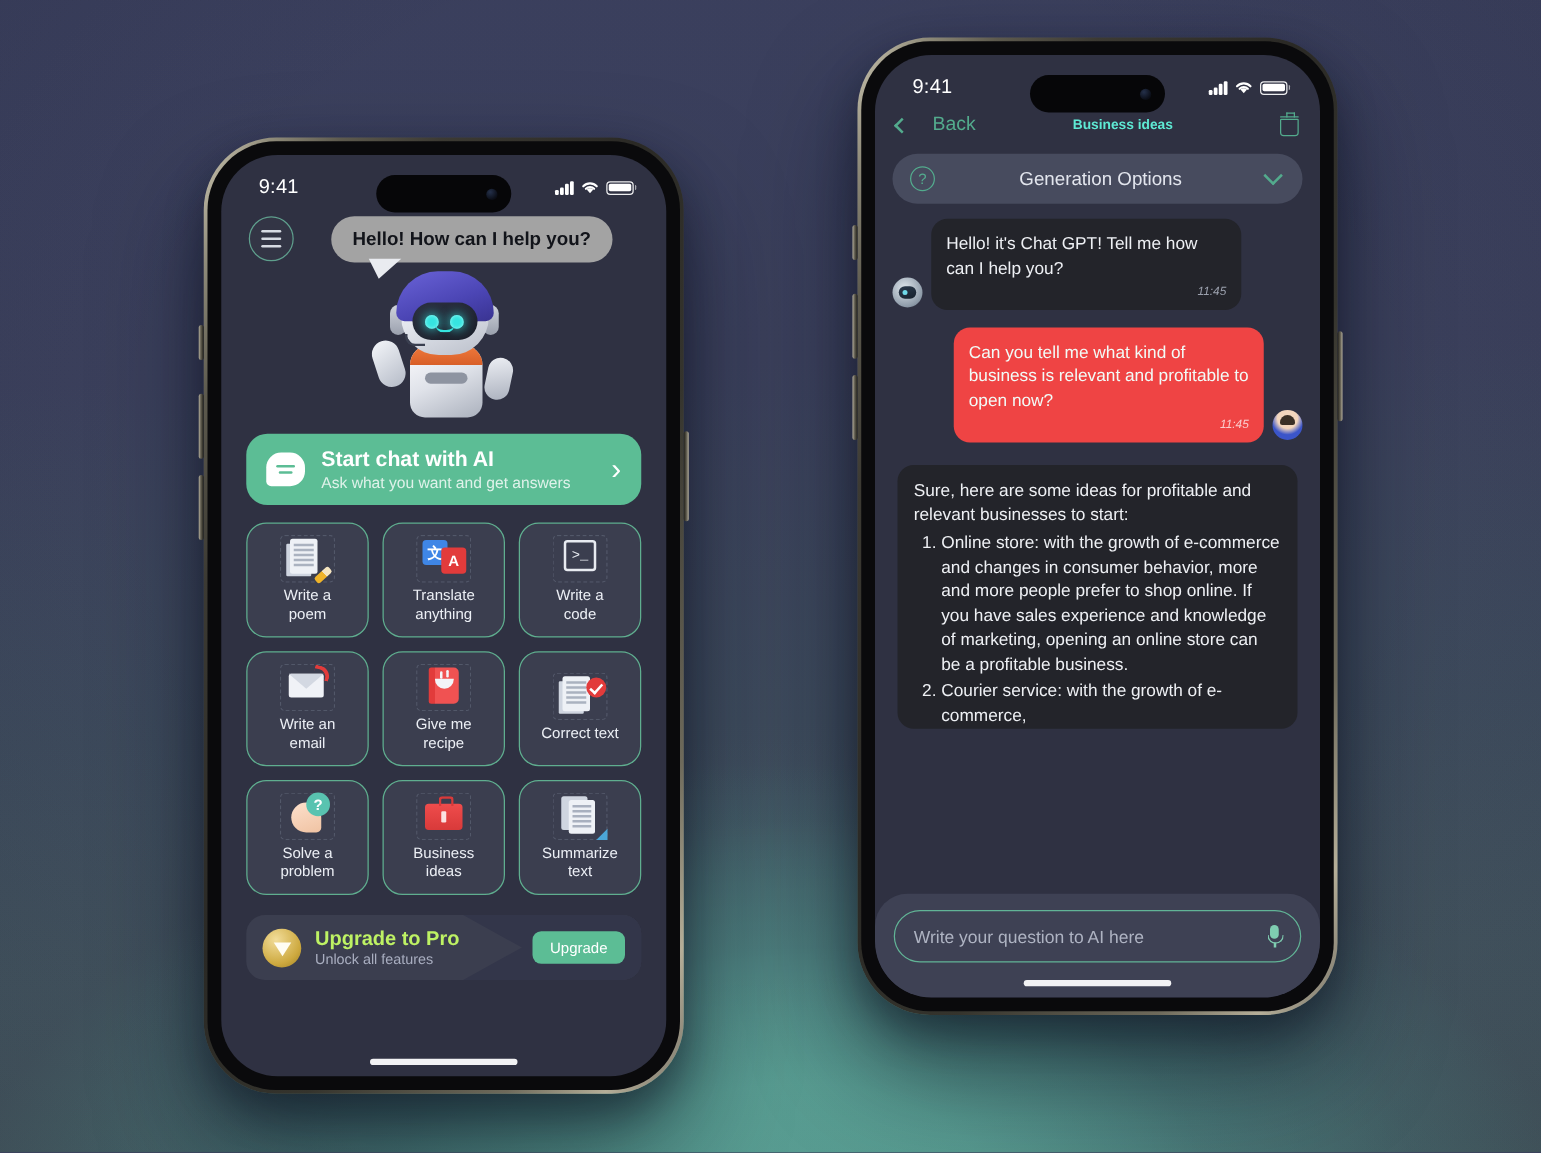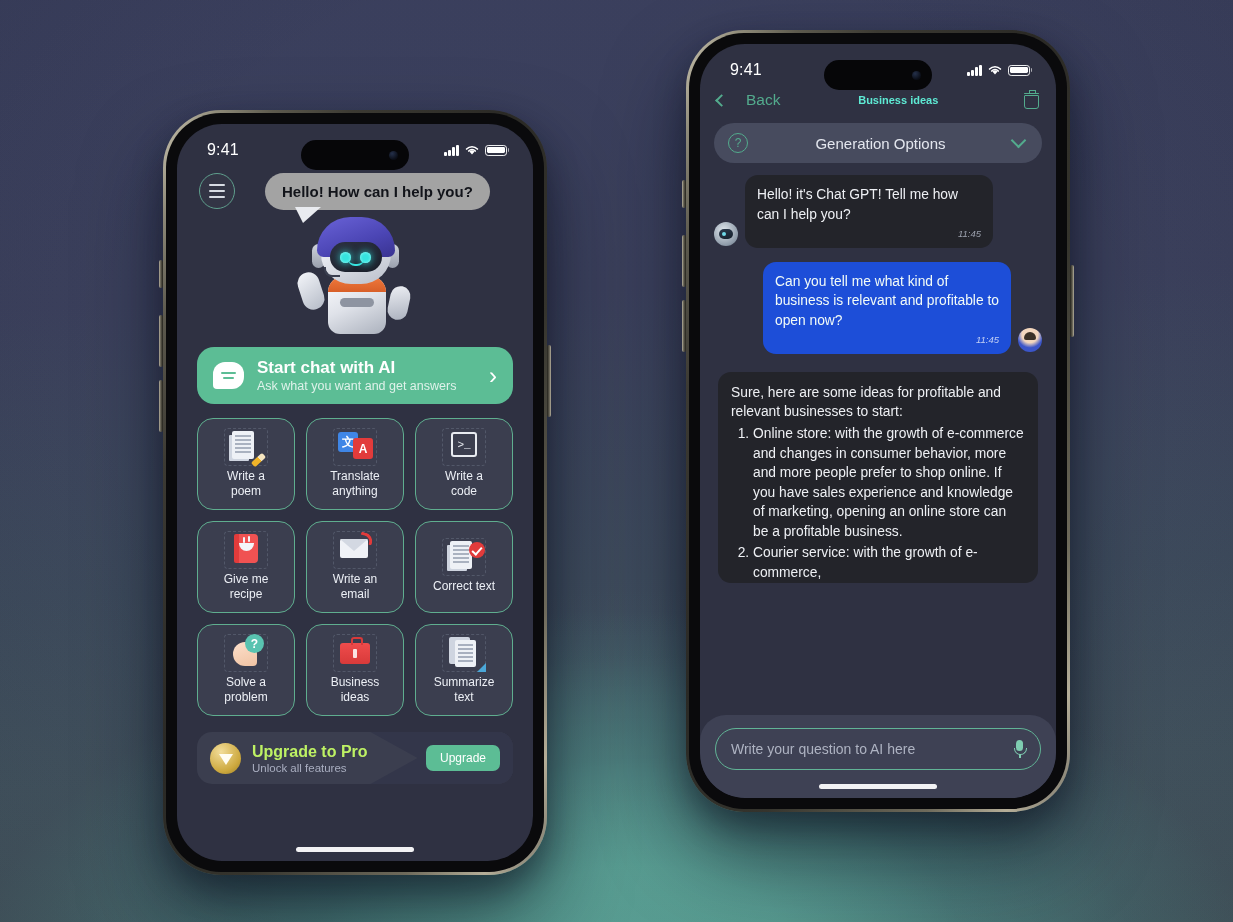--- a/index.html
+++ b/index.html
@@ -419,21 +419,21 @@
 
   .bubble {
     max-width: 248px;
     border-radius: 13px;
     padding: 10px 12px 7px;
     font-size: 13.8px;
     line-height: 1.42;
     position: relative;
   }
   .bubble.bot { background:#23242a; color:#eef0f4; }
-  .bubble.user { background:#1d4ed8; color:#f2fbf7; }
+  .bubble.user { background:#ef4444; color:#f2fbf7; }
   .bubble .time {
     display:block; text-align:right; font-size:9.5px; font-style:italic;
     margin-top: 3px;
   }
   .bubble.bot .time { color:#9ba0ad; }
   .bubble.user .time { color: rgba(255,255,255,0.72); }
 
   .bubble.long {
     max-width: 100%;
     padding: 11px 13px 0;
@@ -572,34 +572,34 @@
             <div class="card-ico">
               <div class="ic-dash"></div>
               <div class="ic-term">&gt;_</div>
             </div>
             <div class="card-lbl">Write a<br>code</div>
           </div>
 
           <div class="card">
             <div class="card-ico">
               <div class="ic-dash"></div>
+                <div class="ic-env"></div>
+                <div class="ic-hook"></div>
+            </div>
+            <div class="card-lbl">Write an<br>email</div>
+          </div>
+
+          <div class="card">
+            <div class="card-ico">
+              <div class="ic-dash"></div>
                 <div class="ic-book"></div>
                 <div class="ic-bowl"></div>
                 <div class="ic-steam"></div>
             </div>
             <div class="card-lbl">Give me<br>recipe</div>
-          </div>
-
-          <div class="card">
-            <div class="card-ico">
-              <div class="ic-dash"></div>
-                <div class="ic-env"></div>
-                <div class="ic-hook"></div>
-            </div>
-            <div class="card-lbl">Write an<br>email</div>
           </div>
 
           <div class="card">
             <div class="card-ico">
               <div class="ic-dash"></div>
                 <div class="ic-doc"></div>
                 <div class="ic-check"></div>
             </div>
             <div class="card-lbl">Correct text</div>
           </div>

